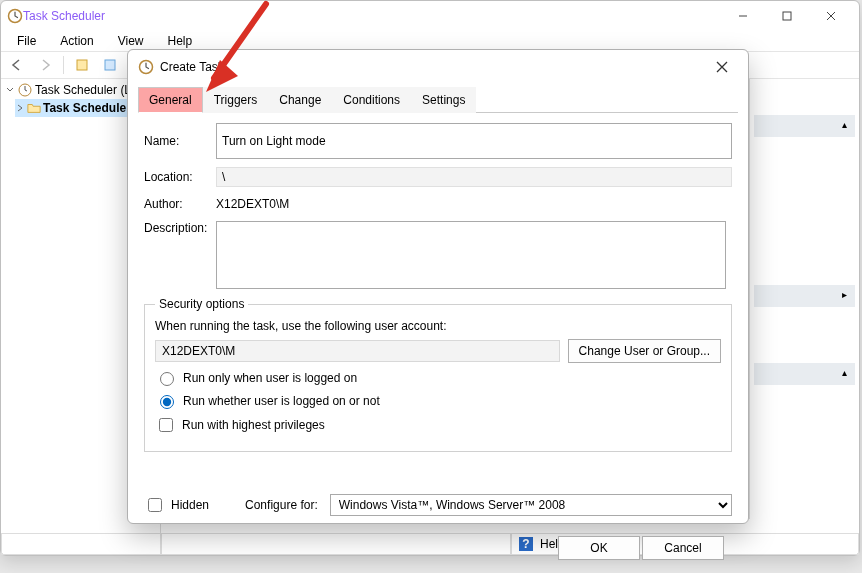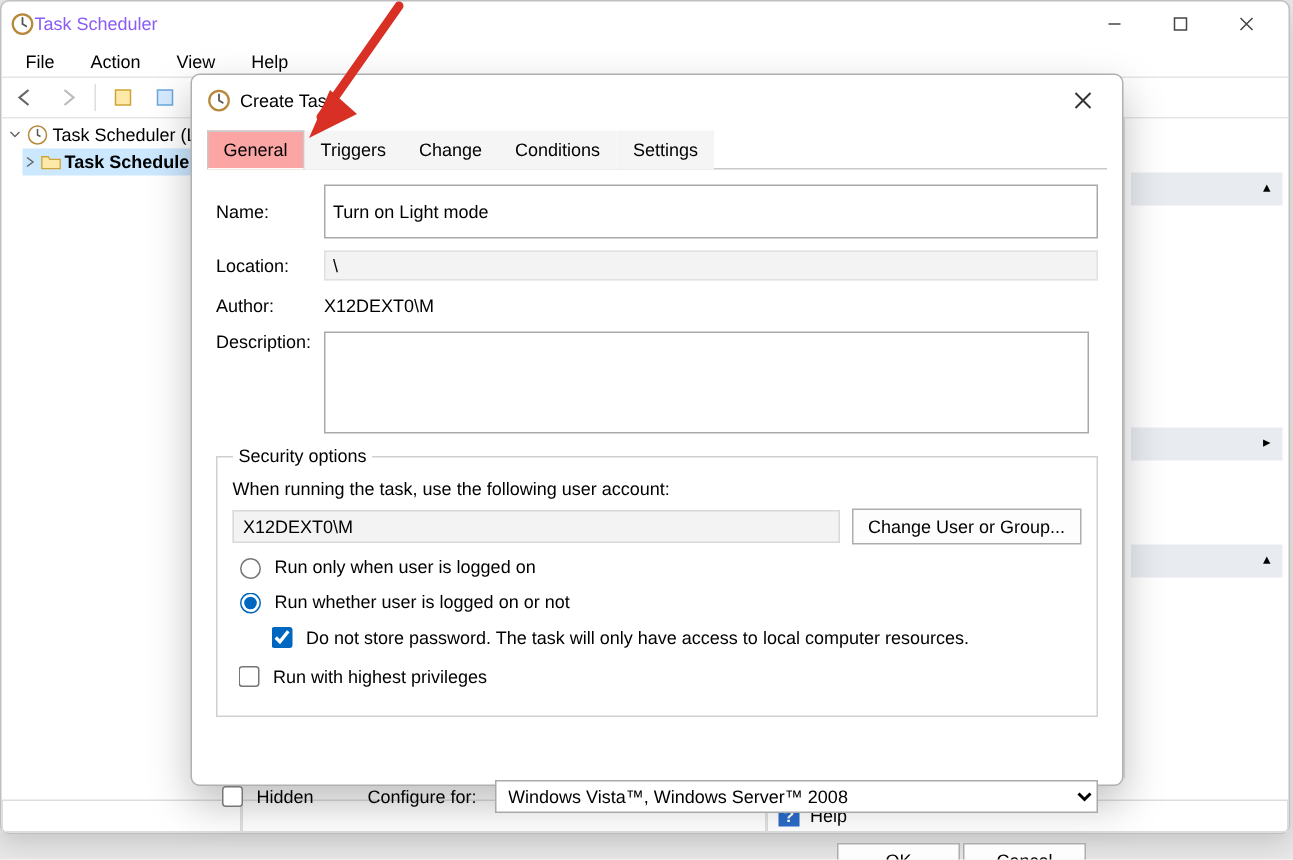--- a/index.html
+++ b/index.html
@@ -225,24 +225,20 @@
           <button class="btn">Change User or Group...</button>
         </div>
         <label class="radio-row">
           <input type="radio" name="runmode" style="">
           <span>Run only when user is logged on</span>
         </label>
         <label class="radio-row">
           <input type="radio" name="runmode" checked="" style="">
           <span>Run whether user is logged on or not</span>
         </label>
-        <label class="chk-row indent">
-          <input type="checkbox" checked="" style="">
-          <span>Do not store password.  The task will only have access to local computer resources.</span>
-        </label>
         <label class="chk-row">
           <input type="checkbox" style="">
           <span>Run with highest privileges</span>
         </label>
       </fieldset>
 
       <div class="field-row" style="gap:12px;margin-top:42px;">
         <label class="chk-row" style="margin:0;">
           <input type="checkbox" style="">
           <span>Hidden</span>

